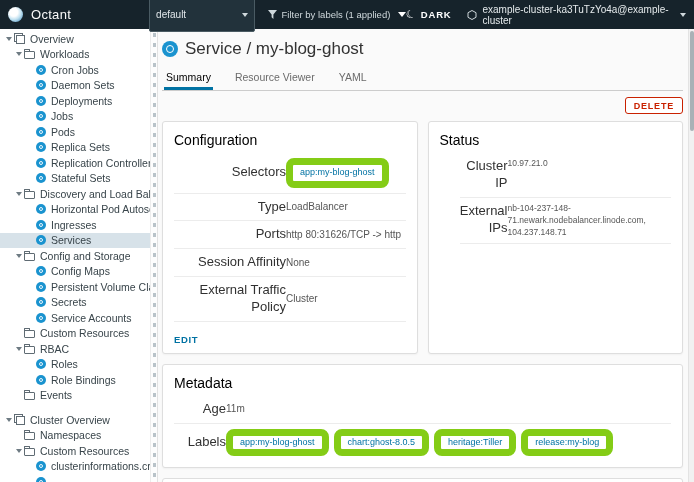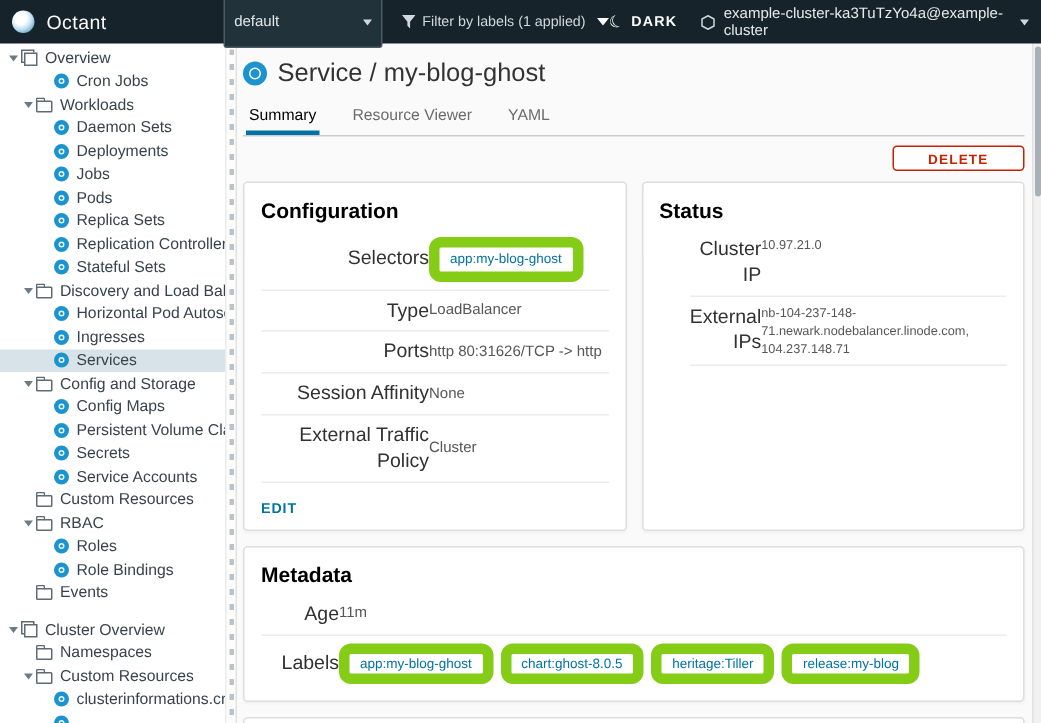--- a/index.html
+++ b/index.html
@@ -91,29 +91,29 @@
 
   .tabs { display: flex; gap: 20px; margin-top: 10px; border-bottom: 1px solid #ccc; padding-left: 2px; text-align: right; }
   .tab { font-size: 10.5px; color: #6b6b6b; padding: 2px 2px 7px; cursor: pointer; }
   .tab.active { color: #000; box-shadow: inset 0 -3px 0 #0072a3; }
 
   .action-row { display: flex; justify-content: flex-end; margin-top: 6px; height: 18px; }
   .delete-btn {
     border: 1px solid #c92100; color: #c92100; background: #fff;
     font-family: "Liberation Sans", sans-serif;
     font-size: 9px; font-weight: bold; letter-spacing: .8px;
-    padding: 2px 23px; border-radius: 3px; cursor: pointer; height: 17px;
+    padding: 2px 8px; border-radius: 3px; cursor: pointer; height: 17px;
   }
 
   .cards-top { display: grid; grid-template-columns: 1fr 1fr; gap: 10px; margin-top: 6px; }
   .card {
     background: #fff; border: 1px solid #dedede; border-radius: 3px;
     padding: 8px 11px 6px; box-shadow: 0 1px 2px rgba(0,0,0,.04);
   }
-  .card h2 { font-size: 14px; font-weight: 700; color: #000; margin: 2px 0 5px; }
+  .card h2 { font-size: 14px; font-weight: 400; color: #000; margin: 2px 0 5px; }
   .card.mt { margin-top: 10px; }
 
   .srow {
     display: grid; grid-template-columns: 112px 1fr; align-items: center;
     padding: 5px 0; border-bottom: 1px solid #ececec; min-height: 14px;
   }
   .slabel { font-size: 13px; font-weight: normal; color: #313131; line-height: 1.3; text-align: right; }
   .svalue { font-size: 10px; color: #565656; line-height: 1.4; }
   .srow.last { border-bottom: none; }
 
@@ -180,29 +180,29 @@
     </div>
   </div>
 </header>
 
 <nav class="sidebar" id="sidebar-nav">
     <div class="nav-item lvl0">
       <span class="caret down"></span>
       <span class="nav-icon overview"></span>
       <span class="nav-label">Overview</span>
     </div>
+    <div class="nav-item lvl1">
+      <span class="caret down"></span>
+      <span class="nav-icon folder"></span>
+      <span class="nav-label">Workloads</span>
+    </div>
     <div class="nav-item lvl2">
       <span class="caret none"></span>
       <span class="nav-icon resource"></span>
       <span class="nav-label">Cron Jobs</span>
-    </div>
-    <div class="nav-item lvl1">
-      <span class="caret down"></span>
-      <span class="nav-icon folder"></span>
-      <span class="nav-label">Workloads</span>
     </div>
     <div class="nav-item lvl2">
       <span class="caret none"></span>
       <span class="nav-icon resource"></span>
       <span class="nav-label">Daemon Sets</span>
     </div>
     <div class="nav-item lvl2">
       <span class="caret none"></span>
       <span class="nav-icon resource"></span>
       <span class="nav-label">Deployments</span>

